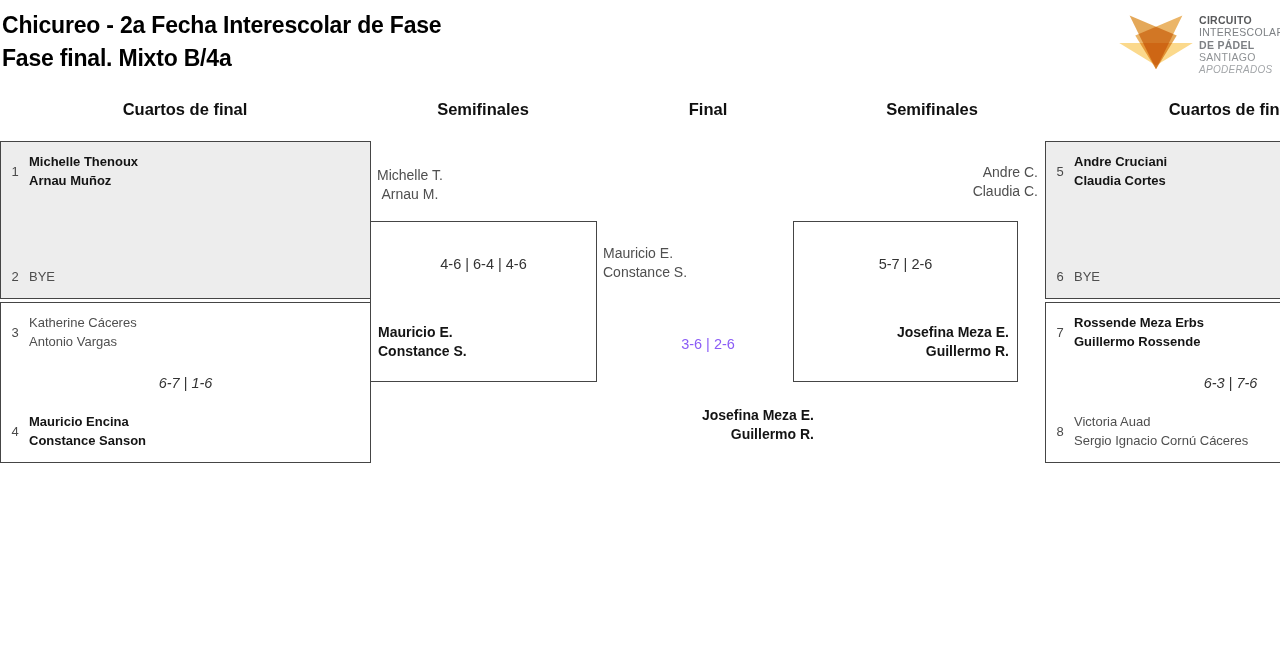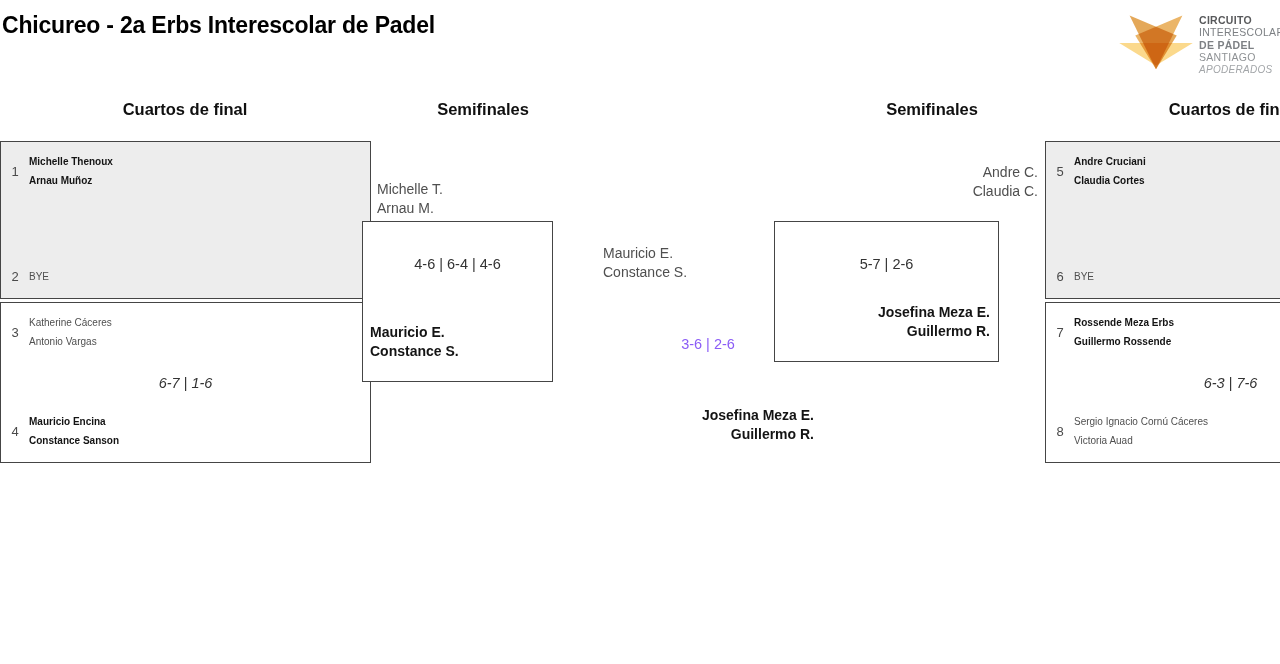--- a/index.html
+++ b/index.html
@@ -20,55 +20,57 @@
   .lg5{font-style:italic;color:#a2a5a8;font-size:10px;}
   
   .round-header{top:100px;width:300px;text-align:center;font-size:16.5px;font-weight:600;color:#101010;}
   
   .box{border:1px solid #454545;box-sizing:border-box;background:#fff;}
   .box.gray{background:#ededed;}
   .qf-inner{height:100%;display:flex;flex-direction:column;justify-content:space-between;
             padding:10px 8px 12px 8px;box-sizing:border-box;}
   .team-row{display:flex;align-items:center;}
   .seed{width:12px;flex:none;font-size:13px;color:#4a4a4a;text-align:center;margin-right:8px;}
-  .names{font-size:10px;line-height:19px;color:#4f4f4f;}
+  .names{font-size:13px;line-height:19px;color:#4f4f4f;}
   .names.winner{font-weight:700;color:#141414;}
   .score{position:absolute;left:0;right:0;top:50%;transform:translateY(-50%);
          text-align:center;font-size:14.5px;color:#333;font-style:italic;}
   .sf-score{position:absolute;left:0;right:0;top:34px;text-align:center;font-size:14.5px;color:#333;}
   .sf-team-bottom{position:absolute;bottom:20px;left:7px;font-size:14px;line-height:19px;}
   .sf-team-bottom.right{left:auto;right:8px;text-align:right;}
   .float-team{font-size:14px;line-height:19px;color:#4f4f4f;}
   .float-team.right{text-align:right;}
   .float-team.winner{font-weight:700;color:#141414;}
 </style>
 </head>
 <body>
 
 <div class="stage">
 
   <div class="abs page-title">
-    <div>Chicureo - 2a Erbs Interescolar de Padel</div>
+    <div>Chicureo - 2a Fecha Interescolar de Fase</div>
+    <div>Fase final. Mixto B/4a</div>
   </div>
 
   <svg class="abs logo-mark" viewBox="0 0 80 70">
     <polygon points="1,36 79,36 40,60" fill="#FBD98C"></polygon>
     <polygon points="12,7 62,28 40,64" opacity="0.85" style="mix-blend-mode:multiply" fill="#E0993C"></polygon>
     <polygon points="68,7 18,28 40,64" opacity="0.85" style="mix-blend-mode:multiply" fill="#E8A84D"></polygon>
   </svg>
   <div class="abs logo-text">
     <div class="lg1">CIRCUITO</div>
     <div class="lg2">INTERESCOLAR</div>
     <div class="lg3">DE PÁDEL</div>
     <div class="lg4">SANTIAGO</div>
     <div class="lg5">APODERADOS</div>
   </div>
 
   <div class="abs round-header" style="left:35px">Cuartos de final</div>
   <div class="abs round-header" style="left:333px">Semifinales</div>
+  <div class="abs round-header" style="left:558px">Final</div>
   <div class="abs round-header" style="left:782px">Semifinales</div>
   <div class="abs round-header" style="left:1081px">Cuartos de final</div>
 
   <div class="abs box gray" style="left:0;top:141px;width:371px;height:158px;">
     <div class="qf-inner">
       <div class="team-row">
         <span class="seed">1</span>
         <span class="names winner">
           <div>Michelle Thenoux</div>
           <div>Arnau Muñoz</div>
@@ -96,26 +98,26 @@
         <span class="seed">4</span>
         <span class="names winner">
           <div>Mauricio Encina</div>
           <div>Constance Sanson</div>
         </span>
       </div>
     </div>
     <div class="score">6-7 | 1-6</div>
   </div>
 
-  <div class="abs float-team" style="left:377px;top:180px;">
+  <div class="abs float-team" style="left:377px;top:166px;text-align:center;">
     <div>Michelle T.</div>
     <div>Arnau M.</div>
   </div>
 
-  <div class="abs box" style="left:362px;top:221px;width:191px;height:161px;">
+  <div class="abs box" style="left:370px;top:221px;width:227px;height:161px;">
     <div class="sf-score">4-6 | 6-4 | 4-6</div>
     <div class="sf-team-bottom names winner">
       <div>Mauricio E.</div>
       <div>Constance S.</div>
     </div>
   </div>
 
   <div class="abs float-team" style="left:603px;top:244px;">
     <div>Mauricio E.</div>
     <div>Constance S.</div>
@@ -124,21 +126,21 @@
   <div class="abs float-team right winner" style="right:466px;top:406px;">
     <div>Josefina Meza E.</div>
     <div>Guillermo R.</div>
   </div>
 
   <div class="abs float-team right" style="right:242px;top:163px;">
     <div>Andre C.</div>
     <div>Claudia C.</div>
   </div>
 
-  <div class="abs box" style="left:774px;top:221px;width:225px;height:141px;">
+  <div class="abs box" style="left:793px;top:221px;width:225px;height:161px;">
     <div class="sf-score">5-7 | 2-6</div>
     <div class="sf-team-bottom right names winner">
       <div>Josefina Meza E.</div>
       <div>Guillermo R.</div>
     </div>
   </div>
 
   <div class="abs box gray" style="left:1045px;top:141px;width:371px;height:158px;">
     <div class="qf-inner">
       <div class="team-row">
@@ -162,21 +164,21 @@
       <div class="team-row">
         <span class="seed">7</span>
         <span class="names winner">
           <div>Rossende Meza Erbs</div>
           <div>Guillermo Rossende</div>
         </span>
       </div>
       <div class="team-row">
         <span class="seed">8</span>
         <span class="names" style="white-space:nowrap;">
+          <div>Victoria Auad</div>
           <div>Sergio Ignacio Cornú Cáceres</div>
-          <div>Victoria Auad</div>
         </span>
       </div>
     </div>
     <div class="score">6-3 | 7-6</div>
   </div>
 
 </div>
 
 </body></html>

